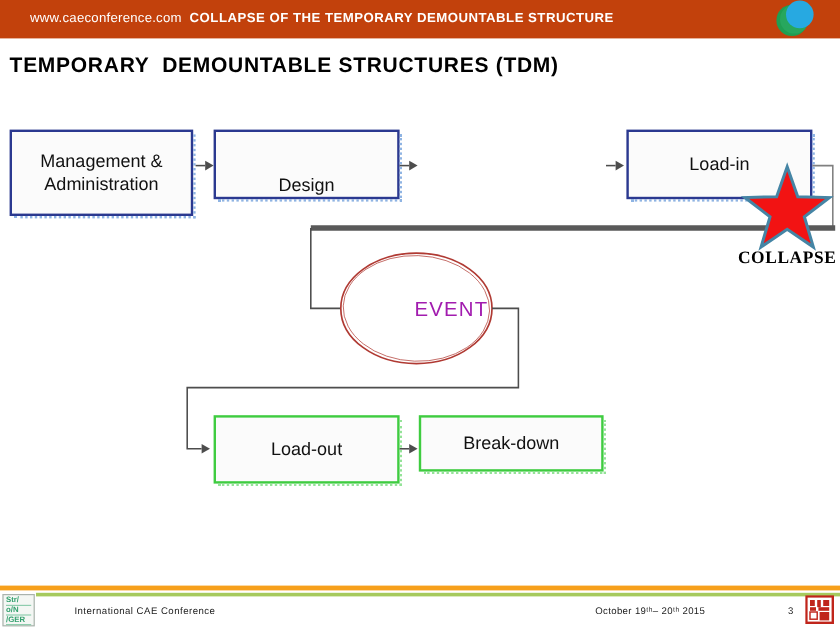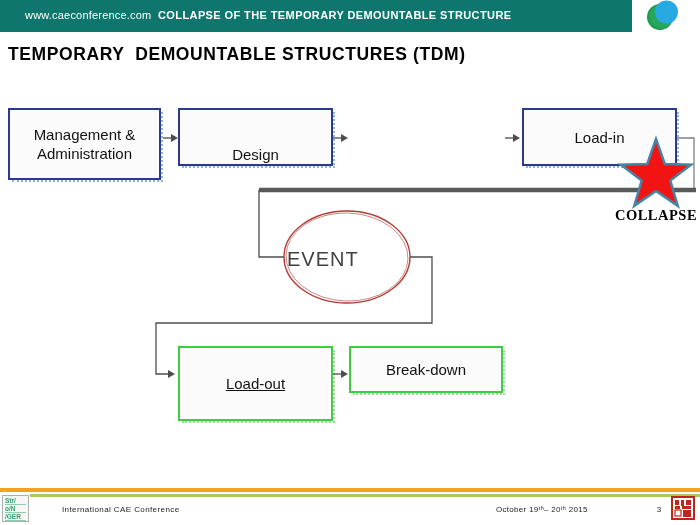--- a/index.html
+++ b/index.html
@@ -1,20 +1,20 @@
 <!DOCTYPE html>
 <html><head>
 <meta charset="utf-8">
 <style>
   html,body{margin:0;padding:0;background:#fff;}
   body{font-family:"Liberation Sans", sans-serif;}
   .slide{position:relative;width:700px;height:525px;background:#ffffff;overflow:hidden;}
 
   
-  .topbar{position:absolute;left:0;top:0;width:632px;height:32px;background:#0f766e;}
+  .topbar{position:absolute;left:0;top:0;width:700px;height:32px;background:#c2410c;}
   .topbar-url{position:absolute;left:25px;top:9px;color:#ffffff;font-size:11px;letter-spacing:.2px;}
   .topbar-title{position:absolute;left:158px;top:9px;width:284px;text-align:center;color:#ffffff;
                 font-size:11px;font-weight:bold;letter-spacing:.4px;white-space:nowrap;}
   .crescent{position:absolute;left:638px;top:0;}
 
   
   .slide-title{position:absolute;left:8px;top:44px;color:#000;font-size:17.5px;font-weight:bold;
                letter-spacing:.6px;white-space:pre;}
 
   
@@ -23,27 +23,27 @@
   .fbox.blue{border:2px solid #2B3990;}
   .fbox.green{border:2px solid #3FCC40;}
   .fbox.blue::after{content:'';position:absolute;left:2px;top:2px;right:-4px;bottom:-4px;
         border-right:2px dotted #8FB4E3;border-bottom:2px dotted #8FB4E3;pointer-events:none;}
   .fbox.green::after{content:'';position:absolute;left:2px;top:2px;right:-4px;bottom:-4px;
         border-right:2px dotted #94E398;border-bottom:2px dotted #94E398;pointer-events:none;}
   .b-mgmt{left:8px;top:108px;width:153px;height:72px;}
   .b-design{left:178px;top:108px;width:155px;height:58px;align-items:flex-end;}
   .b-built{left:350px;top:108px;width:155px;height:58px;}
   .b-loadin{left:522px;top:108px;width:155px;height:58px;text-align:right;}
-  .b-loadout{left:178px;top:346px;width:155px;height:75px;text-decoration:underline;}
+  .b-loadout{left:178px;top:346px;width:155px;height:57px;}
   .b-break{left:349px;top:346px;width:154px;height:47px;}
 
   .connectors{position:absolute;left:0;top:0;pointer-events:none;}
 
-  .event-label{position:absolute;left:287px;top:248px;width:120px;text-align:left;
-               font-size:20px;letter-spacing:1px;color:#404040;}
+  .event-label{position:absolute;left:287px;top:248px;width:120px;text-align:right;
+               font-size:17px;letter-spacing:1px;color:#a21caf;}
   .collapse-label{position:absolute;left:606px;top:207px;width:100px;text-align:center;
                font-family:"Liberation Serif", serif;font-weight:bold;font-size:14.5px;
                letter-spacing:.5px;color:#000;}
 
   
   .foot-orange{position:absolute;left:0;top:488px;width:700px;height:4px;background:#F7A01B;}
   .foot-green{position:absolute;left:30px;top:494px;width:670px;height:3px;background:#A6CA5E;}
   .stronger-logo{position:absolute;left:2px;top:495px;width:27px;height:27px;box-sizing:border-box;
                  border:1px solid #AAB3AD;background:#F4F7F4;display:flex;flex-direction:column;
                  justify-content:space-around;padding:1px 2px;}

